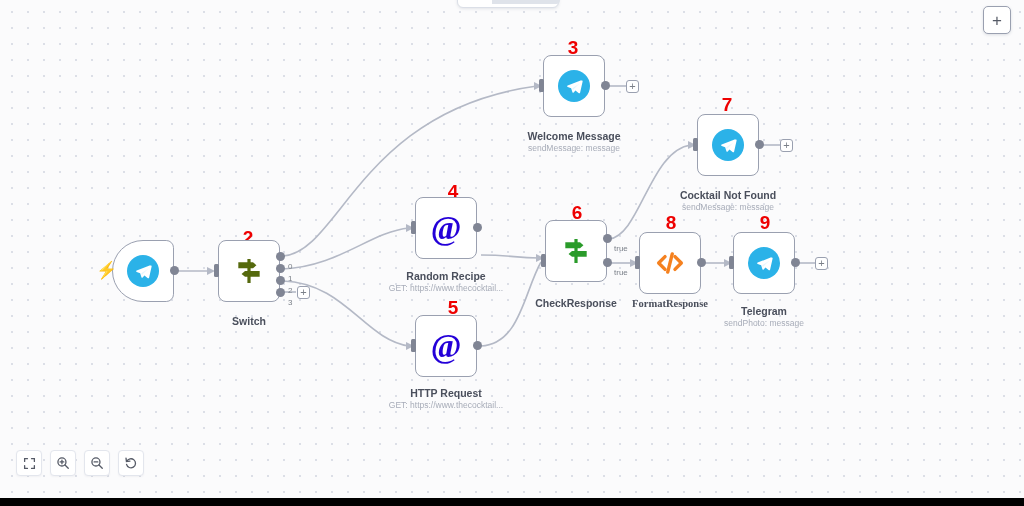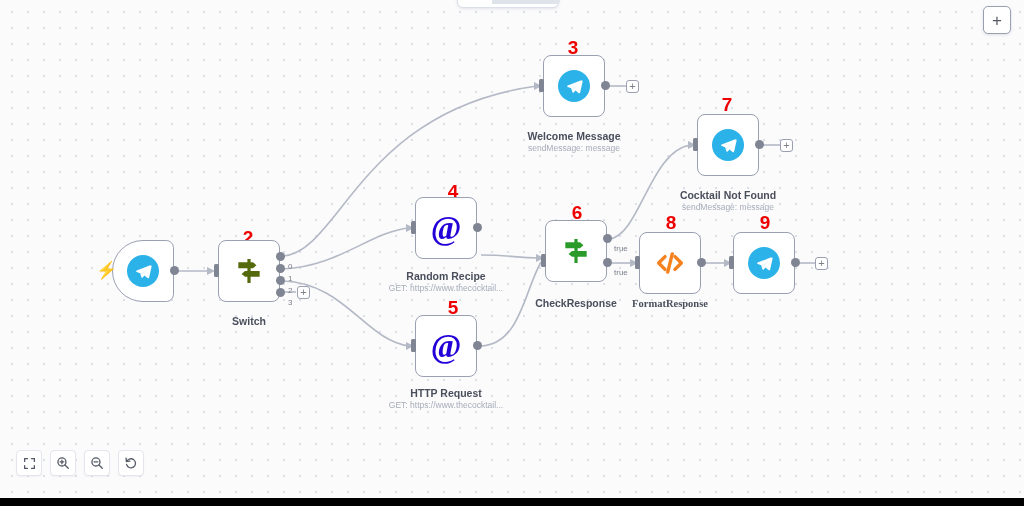--- a/index.html
+++ b/index.html
@@ -459,20 +459,24 @@
         <svg width="19" height="19" viewBox="0 0 24 24">
             <path fill="#ffffff" d="M20.5 4.2 3.4 10.8c-.9.35-.86 1.65.06 1.94l4.3 1.35 1.65 5.1c.22.68 1.08.87 1.57.35l2.2-2.35 4.33 3.2c.57.42 1.39.11 1.55-.58l3.2-14.1c.17-.76-.58-1.4-1.26-1.1z"></path>
             <path fill="#cfeefc" d="M9.2 14.1l8.9-5.7-7.6 7.3-.25 3.1z" opacity=".55"></path>
           </svg>
       </div>
     </div>
   </div>
   <div class="port-in" style="left:729px; top:256px;"></div>
   <div class="port-out" style="left:791px; top:258px;"></div>
   <div class="plus-stub" style="left:815px; top:257px;">+</div>
+  <div class="node-label" style="left:694px; top:297px; width:140px;">
+    <div class="node-title">Telegram</div>
+    <div class="node-sub">sendPhoto: message</div>
+  </div>
 
   <div id="zoom-toolbar">
     <div class="tool-btn">
       <svg width="13" height="13" viewBox="0 0 16 16" fill="none" stroke="#555a66" stroke-width="1.6" stroke-linecap="round">
         <polyline points="2,5.5 2,2 5.5,2"></polyline>
           <polyline points="10.5,2 14,2 14,5.5"></polyline>
         <polyline points="14,10.5 14,14 10.5,14"></polyline>
           <polyline points="5.5,14 2,14 2,10.5"></polyline>
       </svg>
     </div>

